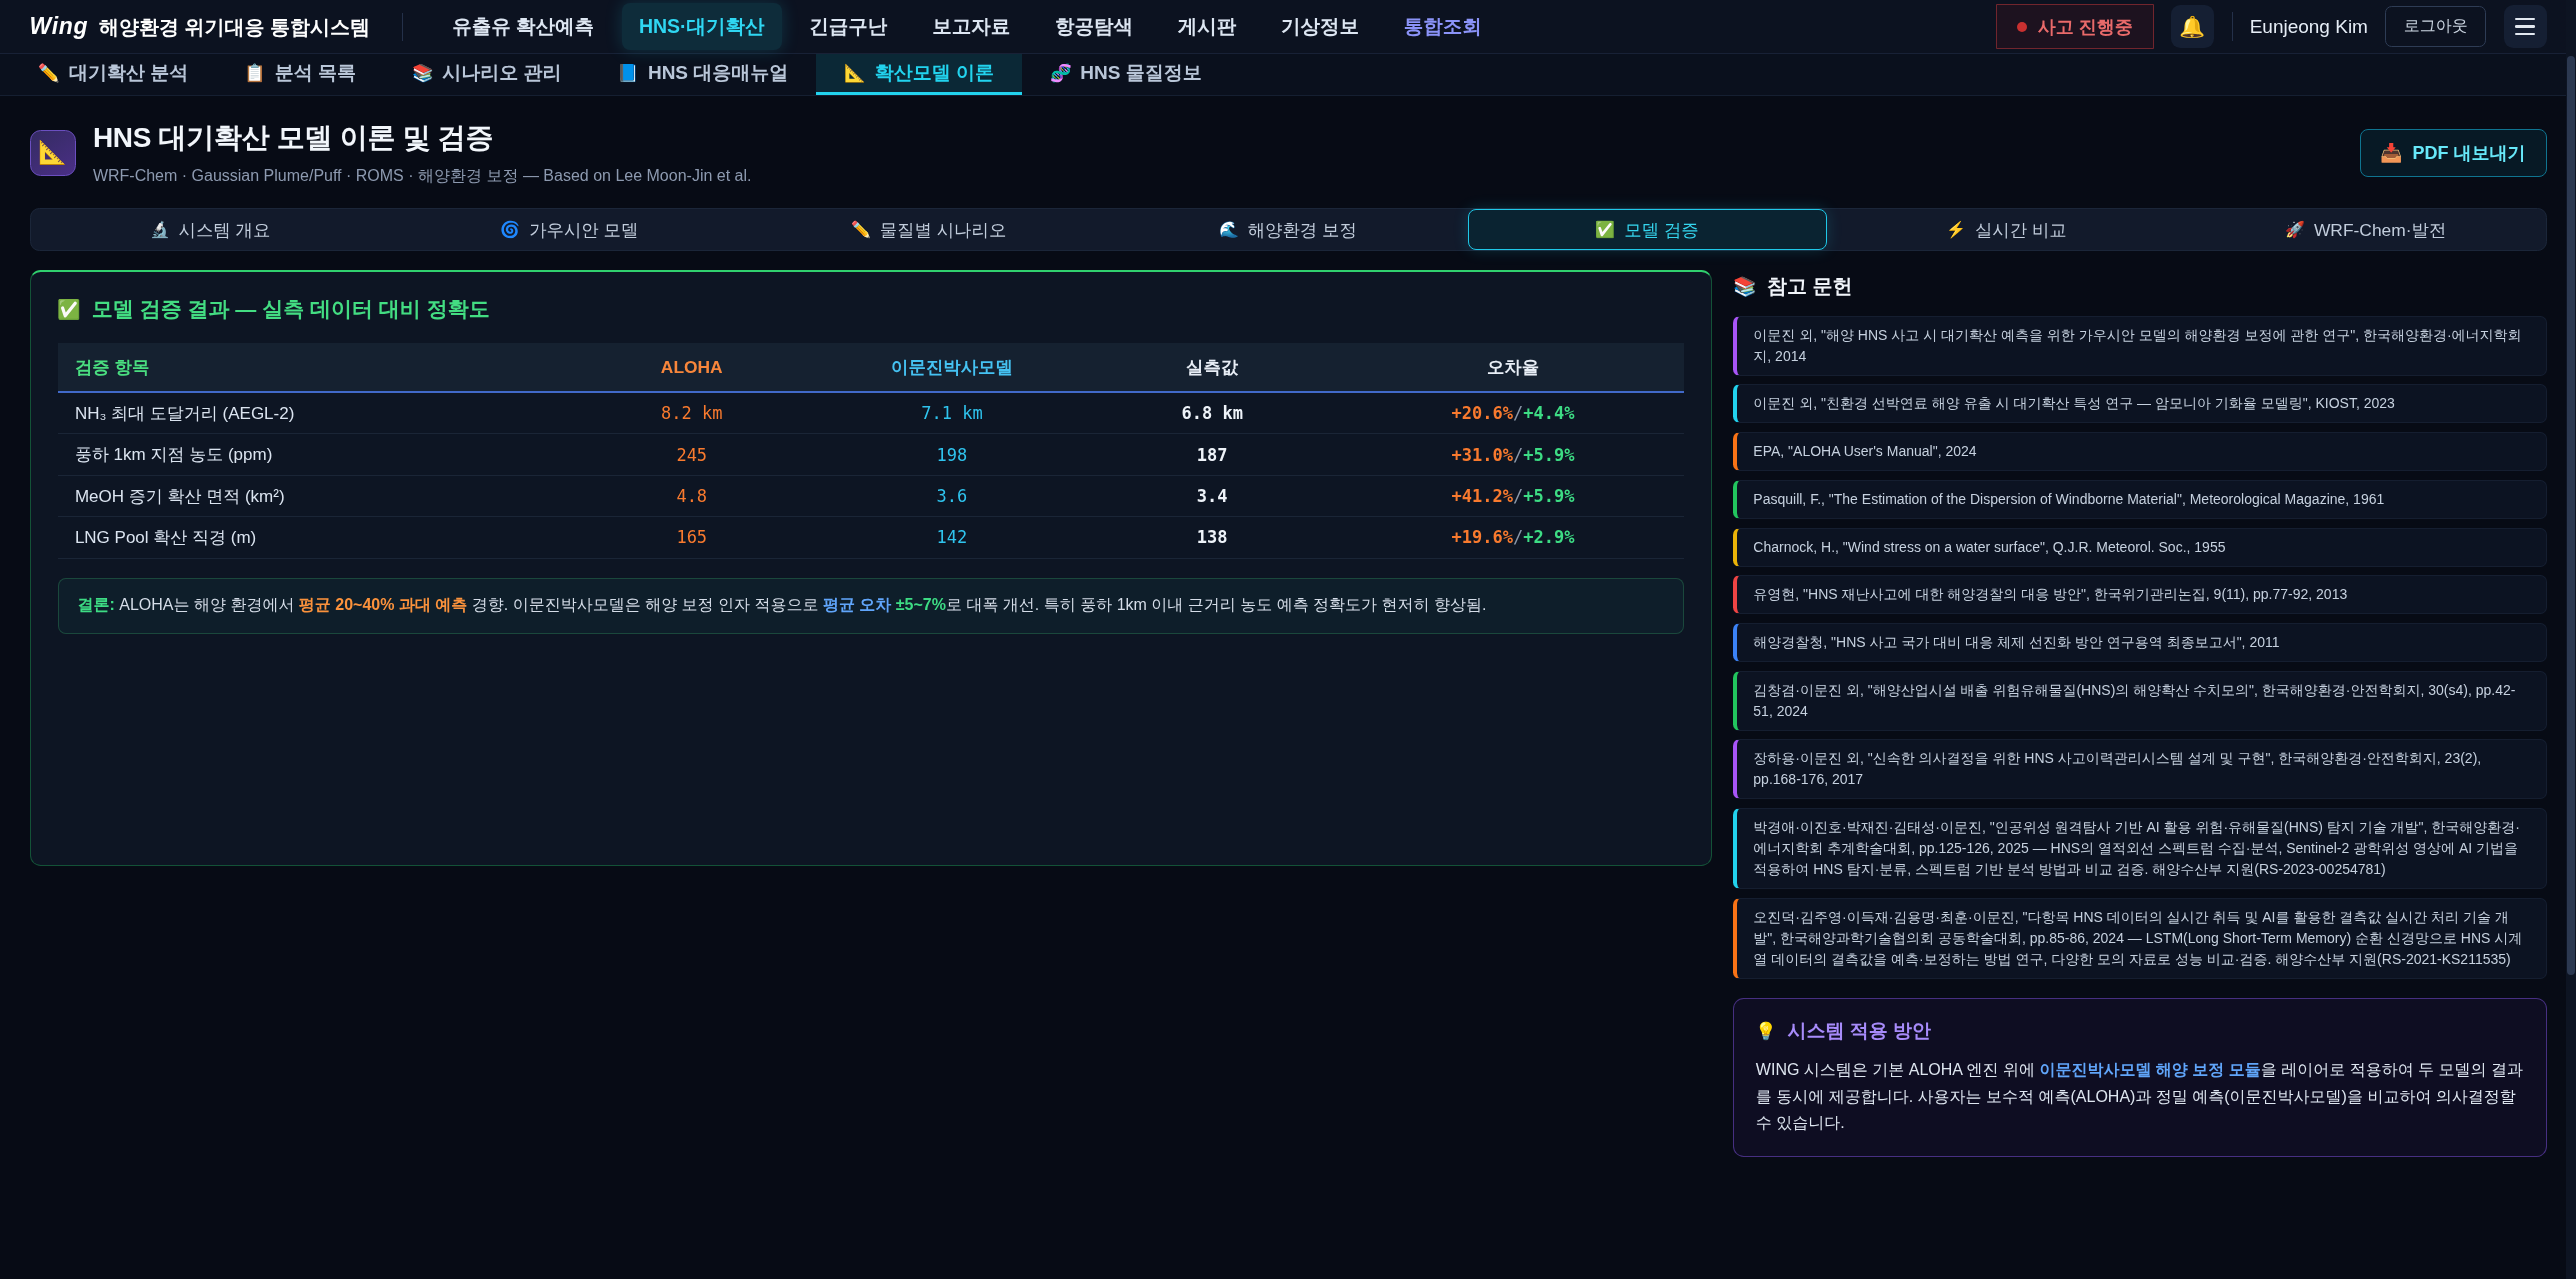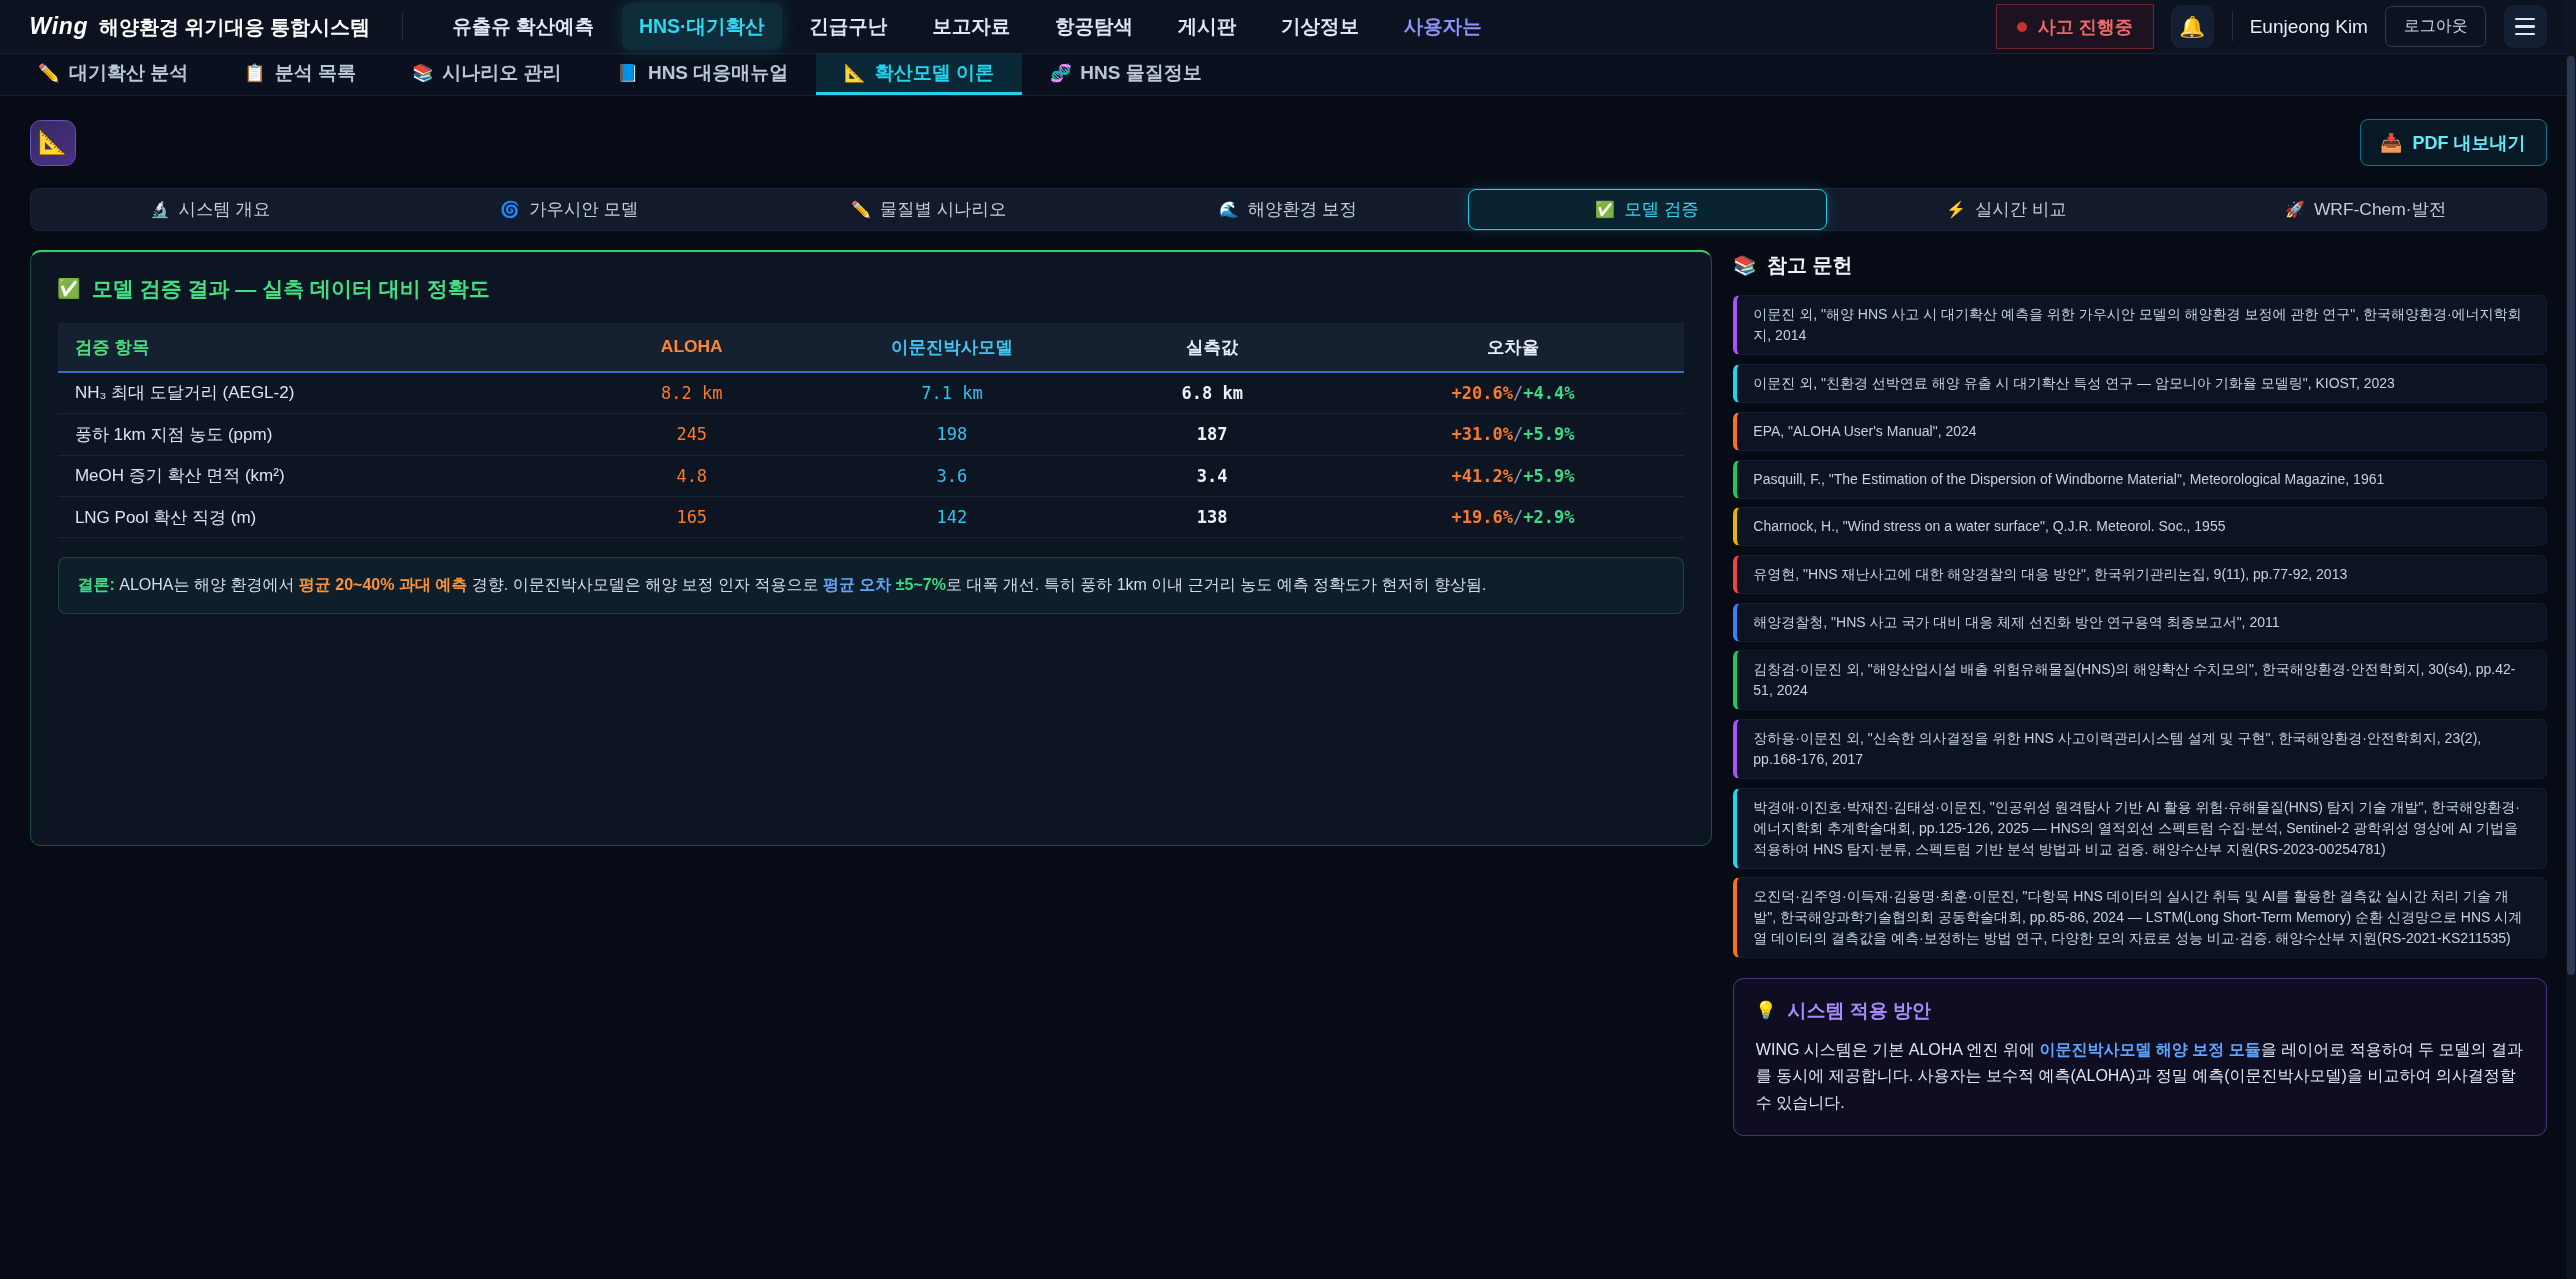--- a/index.html
+++ b/index.html
@@ -96,21 +96,21 @@
   </div>
   <div class="nav-divider"></div>
   <nav class="nav-items">
     <span class="nav-item">유출유 확산예측</span>
     <span class="nav-item active">HNS·대기확산</span>
     <span class="nav-item">긴급구난</span>
     <span class="nav-item">보고자료</span>
     <span class="nav-item">항공탐색</span>
     <span class="nav-item">게시판</span>
     <span class="nav-item">기상정보</span>
-    <span class="nav-item highlight">사용자는</span>
+    <span class="nav-item highlight">통합조회</span>
   </nav>
   <div class="nav-right">
     <div class="status-badge">
       <span class="dot"></span>
       <span>사고 진행중</span>
     </div>
     <div class="icon-btn">
       <span>🔔</span>
     </div>
     <div class="vdiv"></div>
@@ -149,20 +149,24 @@
   </div>
   <div class="subnav-item">
     <span class="icon">🧬</span>
     <span>HNS 물질정보</span>
   </div>
 </nav>
 
 <section class="page-header">
   <div class="ph-icon">
     <span>📐</span>
+  </div>
+  <div class="ph-text">
+    <div class="ph-title">HNS 대기확산 모델 이론 및 검증</div>
+    <div class="ph-sub">WRF-Chem · Gaussian Plume/Puff · ROMS · 해양환경 보정 — Based on Lee Moon-Jin et al.</div>
   </div>
   <button class="pdf-btn">
     <span>📥</span>
     <span>PDF 내보내기</span>
   </button>
 </section>
 
 <nav class="section-tabs">
   <div class="stab">
     <span class="icon">🔬</span>

